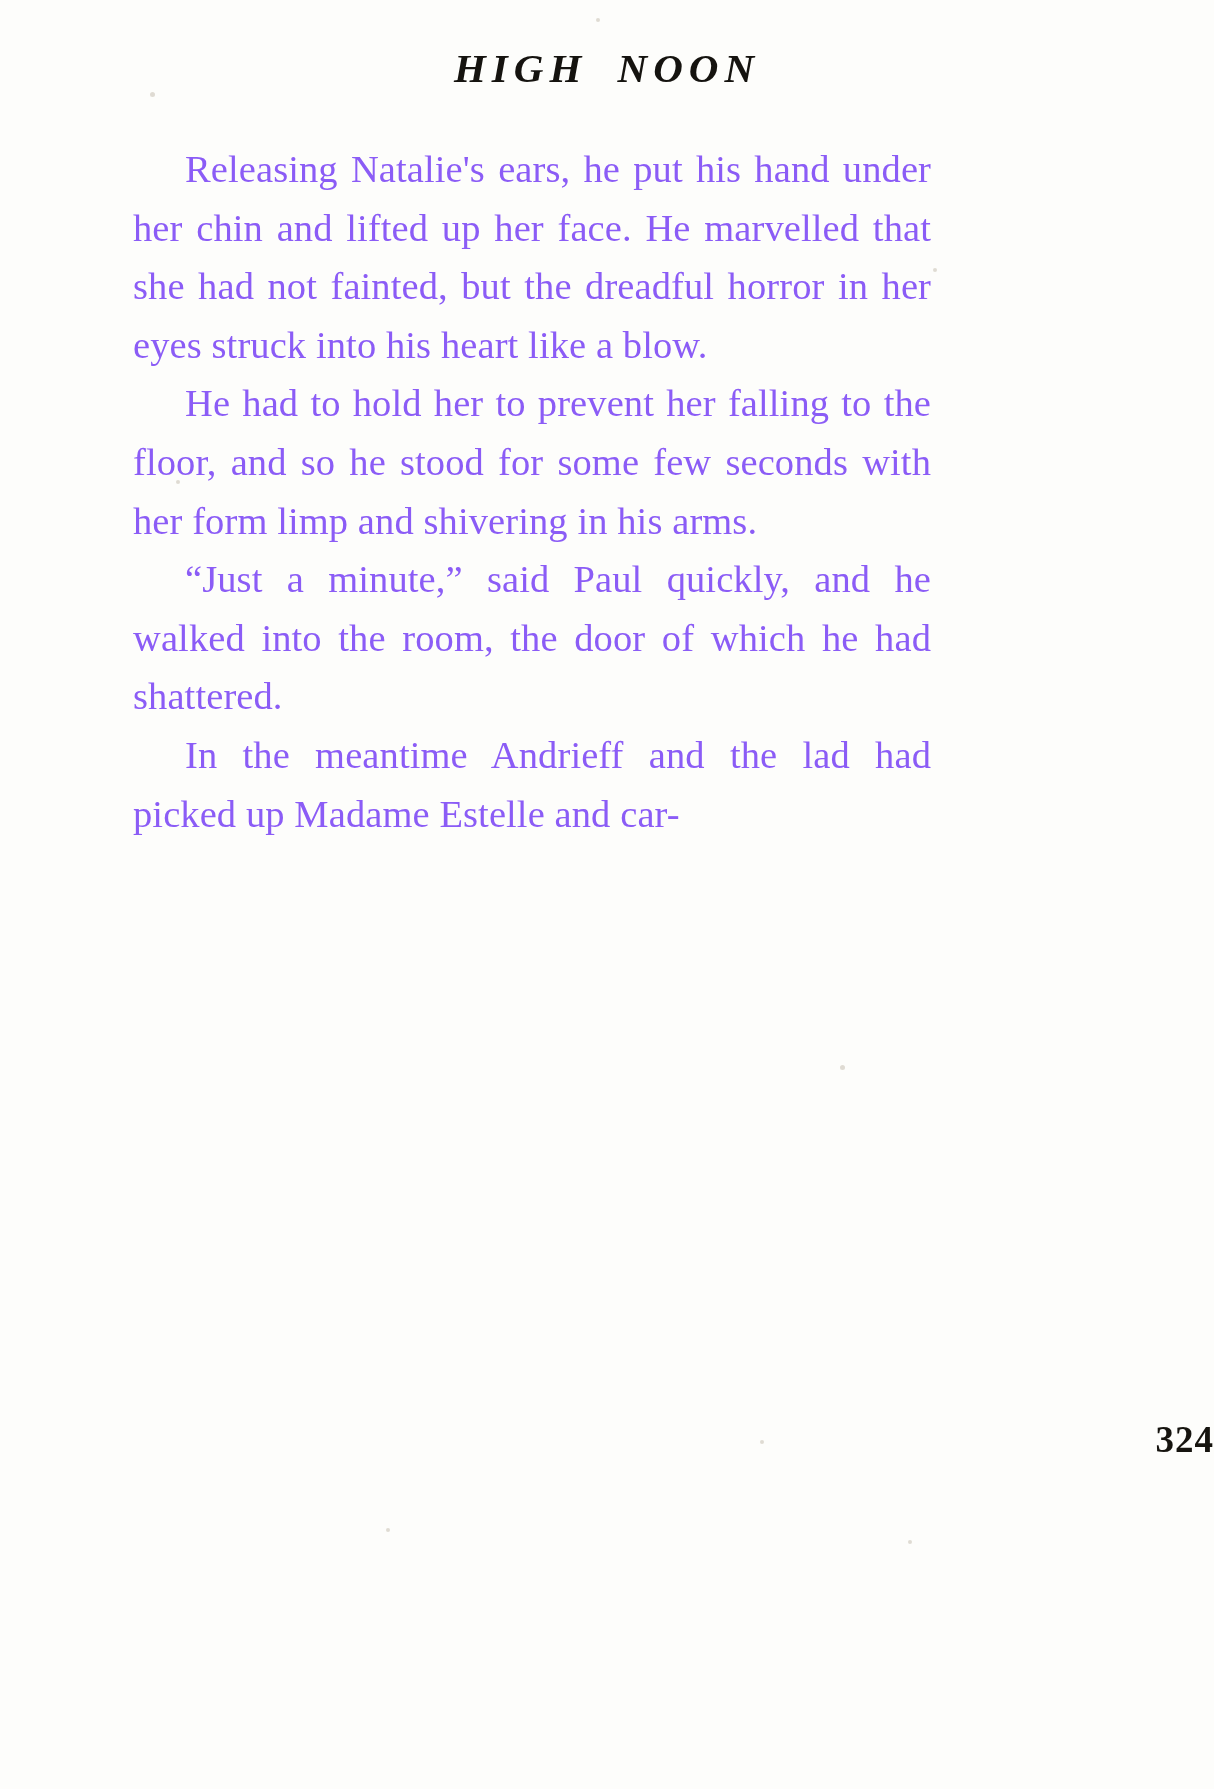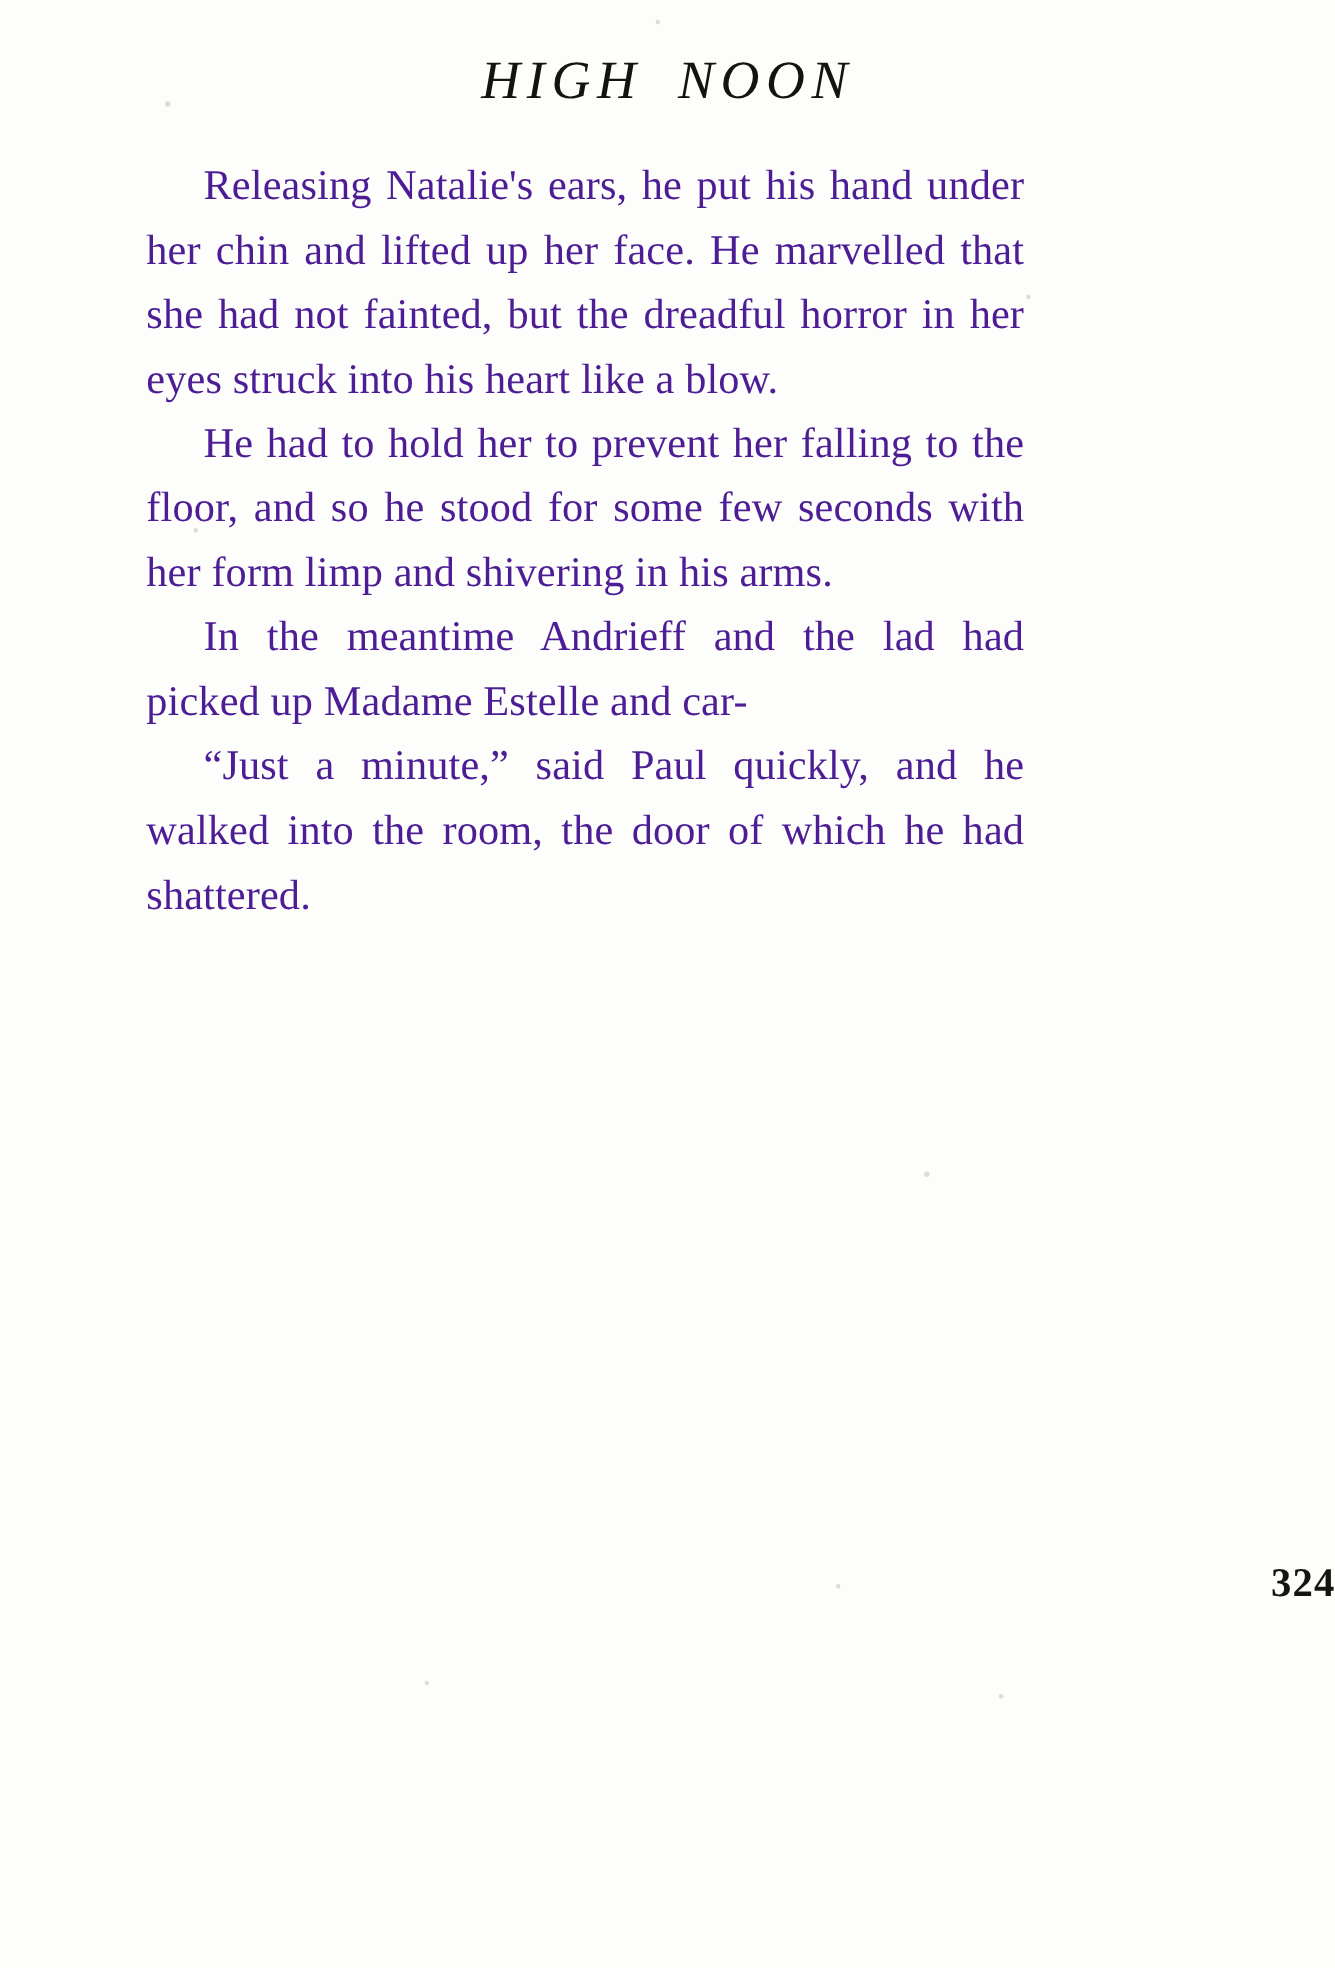--- a/index.html
+++ b/index.html
@@ -16,40 +16,40 @@
     overflow: hidden;
     font-family: "Liberation Serif", "DejaVu Serif", serif;
     color: #100f0d;
   }
   .running-head {
     position: absolute;
     top: 44px;
     left: 0;
     width: 1214px;
     text-align: center;
-    font-size: 49px;
+    font-size: 41px;
     font-style: italic;
-    font-weight: normal;
+    font-weight: bold;
     letter-spacing: 6px;
     word-spacing: 14px;
     color: #15130f;
   }
   .body-text {
     position: absolute;
     top: 140px;
     left: 133px;
     width: 798px;
   }
   .para {
     margin: 0;
     text-align: justify;
     text-indent: 52px;
     font-size: 38.5px;
     line-height: 58.6px;
-    color: #4c1d95;
+    color: #8b5cf6;
     letter-spacing: 0.1px;
   }
   .para + .para {
     margin-top: 0;
   }
   .folio {
     position: absolute;
     top: 1418px;
     left: 0;
     width: 1214px;
@@ -70,22 +70,22 @@
 </head>
 <body>
 
 <div class="page">
 
   <div class="running-head">HIGH NOON</div>
 
   <div class="body-text">
     <p class="para">Releasing Natalie's ears, he put his hand under her chin and lifted up her face.  He marvelled that she had not fainted, but the dreadful horror in her eyes struck into his heart like a blow.</p>
     <p class="para">He had to hold her to prevent her falling to the floor, and so he stood for some few seconds with her form limp and shivering in his arms.</p>
+    <p class="para">“Just a minute,” said Paul quickly, and he walked into the room, the door of which he had shattered.</p>
     <p class="para">In the meantime Andrieff and the lad had picked up Madame Estelle and car-</p>
-    <p class="para">“Just a minute,” said Paul quickly, and he walked into the room, the door of which he had shattered.</p>
   </div>
 
   <div class="folio">324</div>
 
   <span class="speck" style="left:150px; top:92px; width:5px; height:5px;"></span>
   <span class="speck" style="left:933px; top:268px; width:4px; height:4px;"></span>
   <span class="speck" style="left:176px; top:480px; width:4px; height:4px;"></span>
   <span class="speck" style="left:840px; top:1065px; width:5px; height:5px;"></span>
   <span class="speck" style="left:760px; top:1440px; width:4px; height:4px;"></span>
   <span class="speck" style="left:386px; top:1528px; width:4px; height:4px;"></span>

